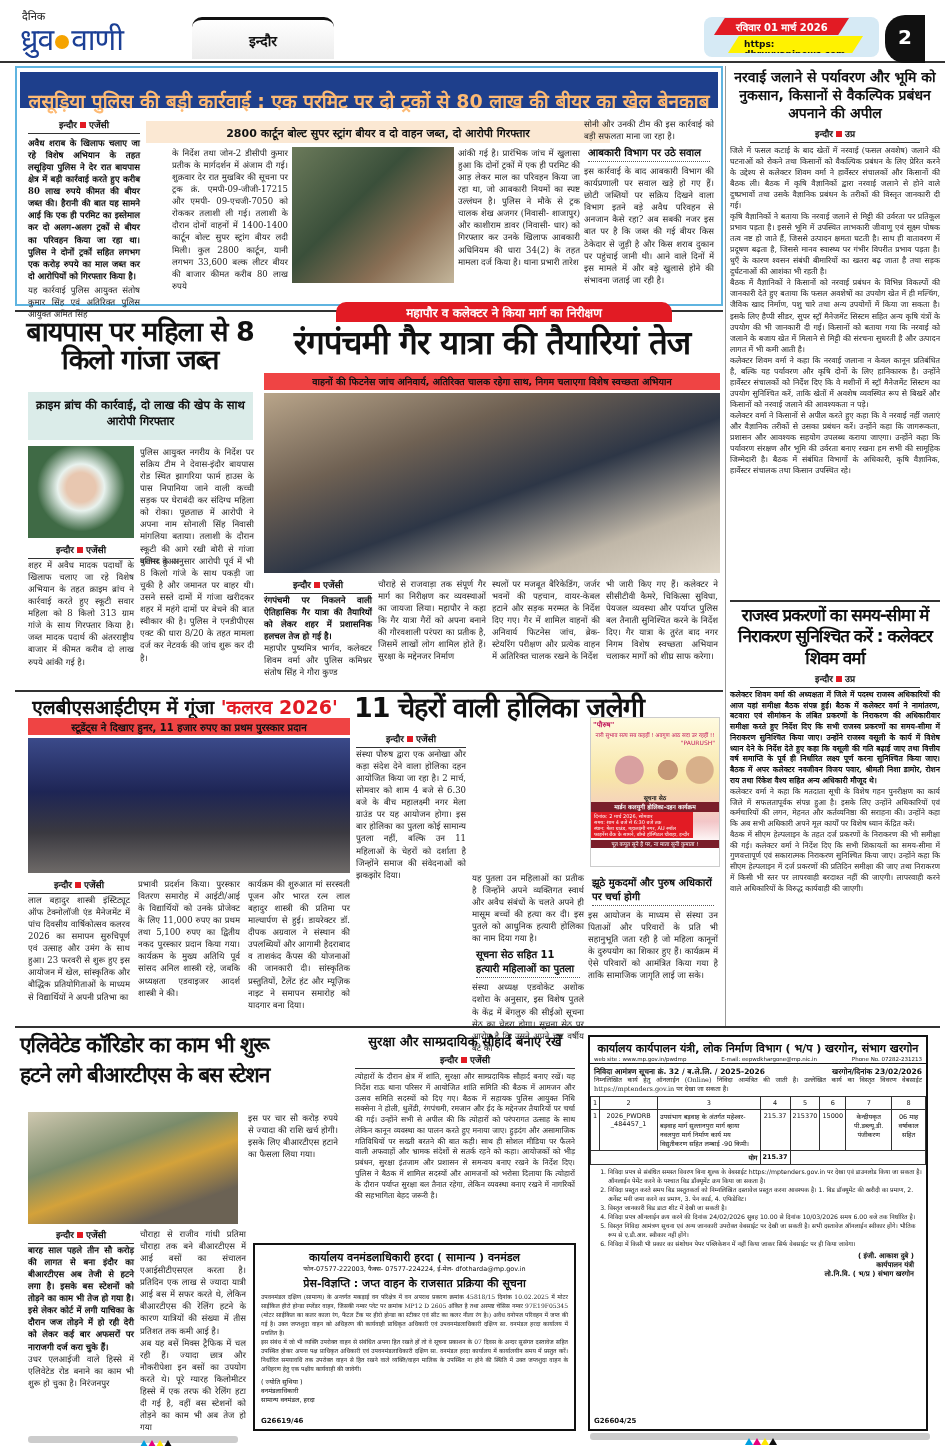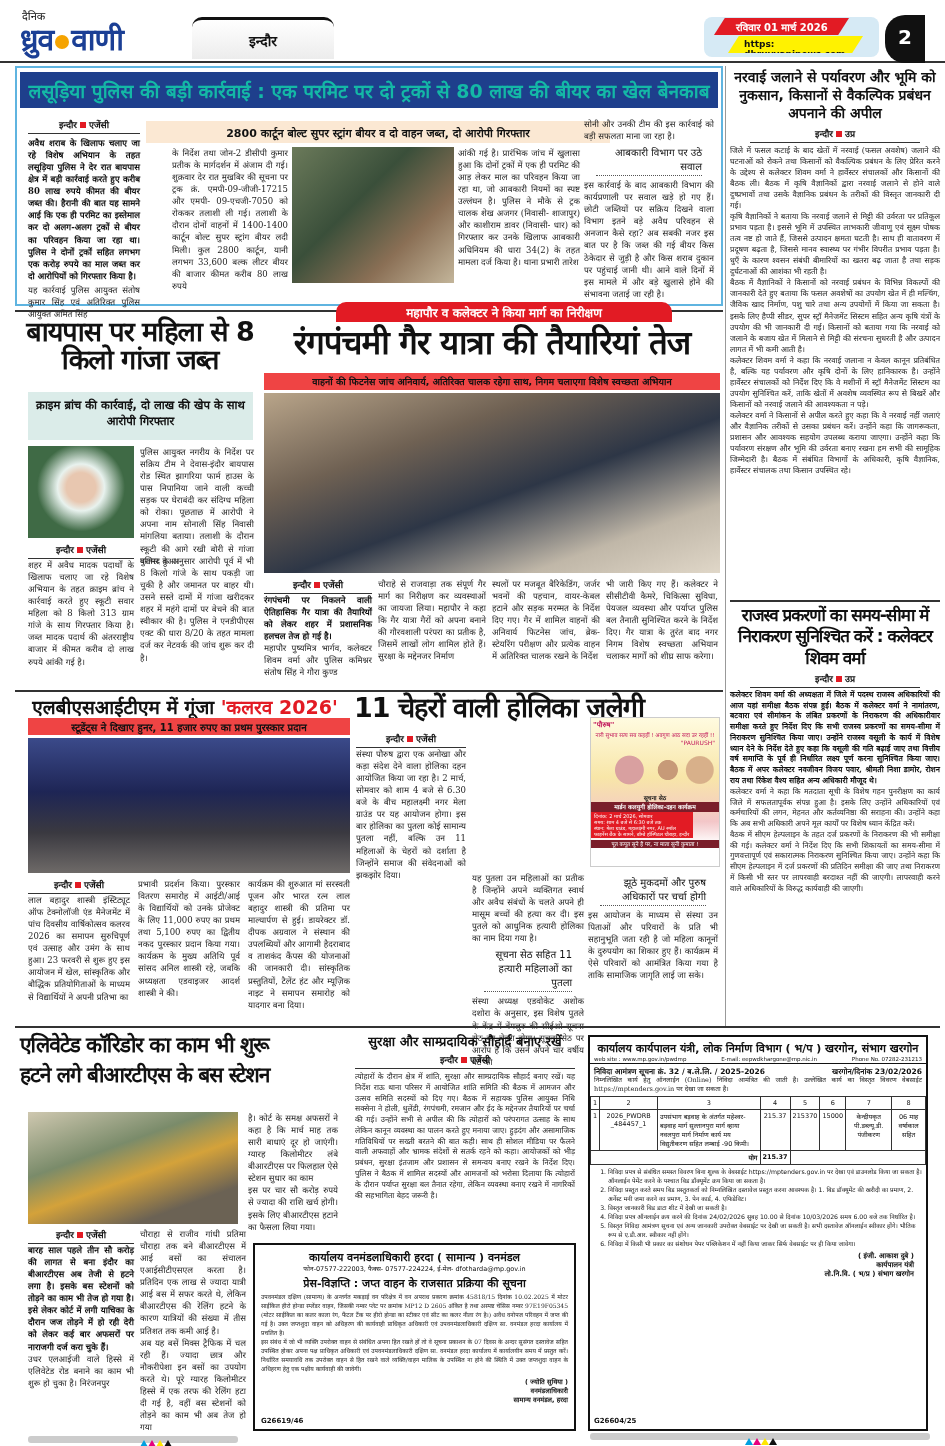--- a/index.html
+++ b/index.html
@@ -1,39 +1,39 @@
 <!DOCTYPE html>
 <html><head>
 <meta charset="utf-8">
 <style>
 *{box-sizing:border-box;margin:0;padding:0}
 body{width:945px;height:1446px;background:#fff;font-family:"DejaVu Sans",sans-serif;color:#111;position:relative;overflow:hidden}
 .abs{position:absolute}
 .masthead{left:0;top:0;width:945px;height:63px;border-bottom:2px solid #333}
 .logo-small{left:22px;top:8px;font-size:11px;font-family:"DejaVu Serif",serif}
-.logo-big{left:20px;top:18px;font-size:30px;font-weight:bold;color:#1b3f95;font-family:"DejaVu Sans",sans-serif;letter-spacing:-1px}
+.logo-big{left:20px;top:18px;font-size:30px;font-weight:normal;color:#1b3f95;font-family:"DejaVu Sans",sans-serif;letter-spacing:-1px}
 .logo-sun{display:inline-block;width:14px;height:14px;border-radius:50%;background:#f5a300;margin:0 2px;vertical-align:middle}
 .section-box{left:192px;top:17px;width:142px;height:42px;border-radius:10px 10px 0 0;background:linear-gradient(#fff,#ececec);border-top:3px solid #111;text-align:center;font-size:14px;font-weight:bold;padding-top:11px}
 .date-box{left:704px;top:17px;width:175px;height:40px;background:#d6eaf5;border-radius:8px}
 .date-red{left:714px;top:18px;width:135px;height:17px;background:#e21b24;color:#fff;font-size:10px;font-weight:bold;padding:2px 0 0 22px;clip-path:polygon(8% 0,100% 0,92% 100%,0 100%)}
 .date-yellow{left:728px;top:36px;width:135px;height:17px;background:#fff200;font-size:9px;font-weight:bold;padding:3px 0 0 16px;clip-path:polygon(8% 0,100% 0,92% 100%,0 100%)}
 .page-num{left:885px;top:15px;width:40px;height:48px;background:#111;color:#fff;font-size:20px;font-weight:bold;text-align:center;padding-top:10px;border-radius:20px 0 0 20px}
 .top-story{left:15px;top:66px;width:708px;height:240px;border:2px solid #5fb4e0}
-.banner-blue{left:20px;top:72px;width:698px;height:36px;background:#1e3f8c;color:#14b8a6;font-size:19px;font-weight:bold;text-align:center;padding-top:6px}
+.banner-blue{left:20px;top:72px;width:698px;height:36px;background:#1e3f8c;color:#fdba74;font-size:19px;font-weight:bold;text-align:center;padding-top:16px}
 .byline{font-size:9px;font-weight:bold;text-align:center;border-bottom:1px solid #333;padding-bottom:2px}
 .byline .sq{display:inline-block;width:6px;height:6px;background:#e21b24;margin:0 3px}
 .col{font-size:8.5px;line-height:1.42;text-align:justify;font-family:"DejaVu Serif",serif;color:#222}
 .col.bold{font-weight:bold;color:#111}
 .subbar-peach{left:146px;top:121px;width:464px;height:22px;background:#fbe8d3;font-size:11px;font-weight:bold;text-align:center;padding-top:4px}
 .photo{background:linear-gradient(135deg,#6b7a5a,#3a4f3a 40%,#8a6f55 70%,#c3b59a)}
 .photo.crowd{background:linear-gradient(160deg,#b9a58a,#6f6153 30%,#2d3646 55%,#c0b7a8 80%,#e0d7c8)}
 .photo.stage{background:linear-gradient(180deg,#3b4a8a,#1e2555 40%,#3a3940 70%,#6e6a68)}
 .photo.road{background:linear-gradient(160deg,#cfc8b0,#7a8b6a 35%,#d4a23a 55%,#6b6254 80%)}
 .photo.woman{background:radial-gradient(circle at 50% 45%,#e8c7b0 0 20%,#e8f2ee 32%,#3f6a45 60%)}
-.subhead{font-size:10px;font-weight:normal;text-align:right;border-bottom:1px dotted #555;padding-bottom:2px;margin:3px 12px}
+.subhead{font-size:10px;font-weight:bold;text-align:left;border-bottom:1px dotted #555;padding-bottom:2px;margin:3px 4px}
 .right-hl{font-size:14px;font-weight:bold;text-align:center;line-height:1.3}
 .red-pill{left:336px;top:302px;width:336px;height:20px;background:#e21b24;color:#fff;border-radius:10px 10px 0 0;font-size:12px;font-weight:bold;text-align:center;padding-top:2px}
 .huge{font-weight:bold;letter-spacing:-1px;line-height:1.05;text-align:center}
 .yellow-bar{background:#ef4444;font-weight:bold;text-align:center}
 .teal-box{left:28px;top:392px;width:225px;height:48px;background:#dbece9;font-size:11.5px;font-weight:bold;text-align:center;padding-top:5px;line-height:1.4}
 .divider{height:2px;background:#333}
 .tender{left:588px;top:1035px;width:340px;height:396px;border:2px solid #111}
 .tender table{border-collapse:collapse;width:100%;font-size:6.5px}
 .tender td,.tender th{border:1px solid #333;padding:2px;vertical-align:top;font-weight:normal;text-align:center}
 .notice{left:253px;top:1243px;width:323px;height:188px;border:2px solid #111;padding:4px 6px}
@@ -172,41 +172,40 @@
   <div>एलिवेटेड कॉरिडोर का काम भी शुरू</div>
   <div>हटने लगे बीआरटीएस के बस स्टेशन</div>
 </div>
 <div class="abs photo road" style="left:28px;top:1112px;width:210px;height:112px"></div>
 <div class="abs" style="left:28px;top:1228px;width:106px">
   <div class="byline"><span>इन्दौर</span><span class="sq"></span><span>एजेंसी</span></div>
   <div class="col bold">बारह साल पहले तीन सौ करोड़ की लागत से बना इंदौर का बीआरटीएस अब तेजी से हटने लगा है। इसके बस स्टेशनों को तोड़ने का काम भी तेज हो गया है। इसे लेकर कोर्ट में लगी याचिका के दौरान जज तोड़ने में हो रही देरी को लेकर कई बार अफसरों पर नाराजगी दर्ज करा चुके हैं।</div>
   <div class="col">उधर एलआईजी वाले हिस्से में एलिवेटेड रोड बनाने का काम भी शुरू हो चुका है। निरंजनपुर</div>
 </div>
 <div class="abs" style="left:248px;top:1112px;width:90px">
-  <div class="col">है। कोर्ट के समक्ष अफसरों ने कहा है कि मार्च माह तक सारी बाधाएं दूर हो जाएंगी। ग्यारह किलोमीटर लंबे बीआरटीएस पर फिलहाल ऐसे स्टेशन सुधार का काम</div>
   <div class="col">इस पर चार सौ करोड़ रुपये से ज्यादा की राशि खर्च होगी। इसके लिए बीआरटीएस हटाने का फैसला लिया गया।</div>
 </div>
 <div class="abs" style="left:140px;top:1228px;width:106px">
   <div class="col">चौराहा से राजीव गांधी प्रतिमा चौराहा तक बने बीआरटीएस में आई बसों का संचालन एआईसीटीएसएल करता है। प्रतिदिन एक लाख से ज्यादा यात्री आई बस में सफर करते थे, लेकिन बीआरटीएस की रेलिंग हटने के कारण यात्रियों की संख्या में तीस प्रतिशत तक कमी आई है।</div>
   <div class="col">अब यह बसें मिक्स ट्रैफिक में चल रही हैं। ज्यादा छात्र और नौकरीपेशा इन बसों का उपयोग करते थे। पूरे ग्यारह किलोमीटर हिस्से में एक तरफ की रेलिंग हटा दी गई है, वहीं बस स्टेशनों को तोड़ने का काम भी अब तेज हो गया</div>
 </div>
 
 <div class="abs" style="left:355px;top:1032px;width:220px">
   <div style="font-size:13px;font-weight:bold;text-align:center">सुरक्षा और साम्प्रदायिक सौहार्द बनाए रखें</div>
   <div class="byline" style="margin:3px 0"><span>इन्दौर</span><span class="sq"></span><span>एजेंसी</span></div>
   <div class="col" style="font-size:7.6px">त्योहारों के दौरान क्षेत्र में शांति, सुरक्षा और साम्प्रदायिक सौहार्द बनाए रखें। यह निर्देश राऊ थाना परिसर में आयोजित शांति समिति की बैठक में आमजन और उत्सव समिति सदस्यों को दिए गए। बैठक में सहायक पुलिस आयुक्त निधि सक्सेना ने होली, धुलेंडी, रंगपंचमी, रमजान और ईद के मद्देनजर तैयारियों पर चर्चा की गई। उन्होंने सभी से अपील की कि त्योहारों को परंपरागत उत्साह के साथ लेकिन कानून व्यवस्था का पालन करते हुए मनाया जाए। हुड़दंग और असामाजिक गतिविधियों पर सख्ती बरतने की बात कही। साथ ही सोशल मीडिया पर फैलने वाली अफवाहों और भ्रामक संदेशों से सतर्क रहने को कहा। आयोजकों को भीड़ प्रबंधन, सुरक्षा इंतजाम और प्रशासन से समन्वय बनाए रखने के निर्देश दिए। पुलिस ने बैठक में शामिल सदस्यों और आमजनों को भरोसा दिलाया कि त्योहारों के दौरान पर्याप्त सुरक्षा बल तैनात रहेगा, लेकिन व्यवस्था बनाए रखने में नागरिकों की सहभागिता बेहद जरूरी है।</div>
 </div>
 
 <div class="abs notice">
   <div style="font-size:11px;font-weight:bold;text-align:center">कार्यालय वनमंडलाधिकारी हरदा ( सामान्य ) वनमंडल</div>
   <div style="font-size:6.5px;text-align:center">फोन-07577-222003, फैक्स- 07577-224224, ई-मेल- dfotharda@mp.gov.in</div>
   <div style="font-size:11px;font-weight:bold;text-align:center;margin:2px 0">प्रेस-विज्ञप्ति : जप्त वाहन के राजसात प्रक्रिया की सूचना</div>
   <div class="col" style="font-size:6px;line-height:1.5">उपवनमंडल दक्षिण (सामान्य) के अन्तर्गत मकड़ाई वन परिक्षेत्र में वन अपराध प्रकरण क्रमांक 45818/15 दिनांक 10.02.2025 में मोटर साईकिल हीरो होन्डा स्प्लेंडर वाहन, जिसकी नम्बर प्लेट पर क्रमांक MP12 D 2605 अंकित है तथा अस्पष्ट चेसिस नम्बर 97E19F05345 (मोटर साईकिल का कलर काला रंग, फैंटल टैंक पर हीरो होन्डा का स्टीकर एवं सीट का कलर नीला रंग है।) अवैध वनोपज परिवहन में जप्त की गई है। उक्त जप्तशुदा वाहन को अधिहरण की कार्यवाही प्राधिकृत अधिकारी एवं उपवनमंडलाधिकारी दक्षिण सा. वनमंडल हरदा कार्यालय में प्रचलित है।</div>
   <div class="col" style="font-size:6px;line-height:1.5">इस संबंध में जो भी व्यक्ति उपरोक्त वाहन से संबंधित अपना हित रखते हों तो वे सूचना प्रकाशन के 07 दिवस के अन्दर सुसंगत दस्तावेज सहित उपस्थित होकर अपना पक्ष प्राधिकृत अधिकारी एवं उपवनमंडलाधिकारी दक्षिण सा. वनमंडल हरदा कार्यालय में कार्यालयीन समय में प्रस्तुत करें। निर्धारित समयावधि तक उपरोक्त वाहन से हित रखने वाले व्यक्ति/वाहन मालिक के उपस्थित ना होने की स्थिति में उक्त जप्तशुदा वाहन के अधिहरण हेतु एक पक्षीय कार्यवाही की जावेगी।</div>
-  <div style="text-align:right;font-size:6.5px;font-weight:bold;margin-top:4px">
+  <div style="font-size:6.5px;font-weight:normal;margin-top:4px">
     <div>( ज्योति सुथिया )</div>
     <div>वनमंडलाधिकारी</div>
     <div>सामान्य वनमंडल, हरदा</div>
   </div>
   <div style="position:absolute;left:6px;bottom:4px;font-size:7px;font-weight:bold">G26619/46</div>
 </div>
 
 <div class="abs tender">
   <div style="font-size:11px;font-weight:bold;text-align:center;padding-top:3px">कार्यालय कार्यपालन यंत्री, लोक निर्माण विभाग ( भ/प ) खरगोन, संभाग खरगोन</div>
   <div style="display:flex;justify-content:space-between;font-size:5.5px;padding:1px 4px;border-bottom:1px solid #111">

